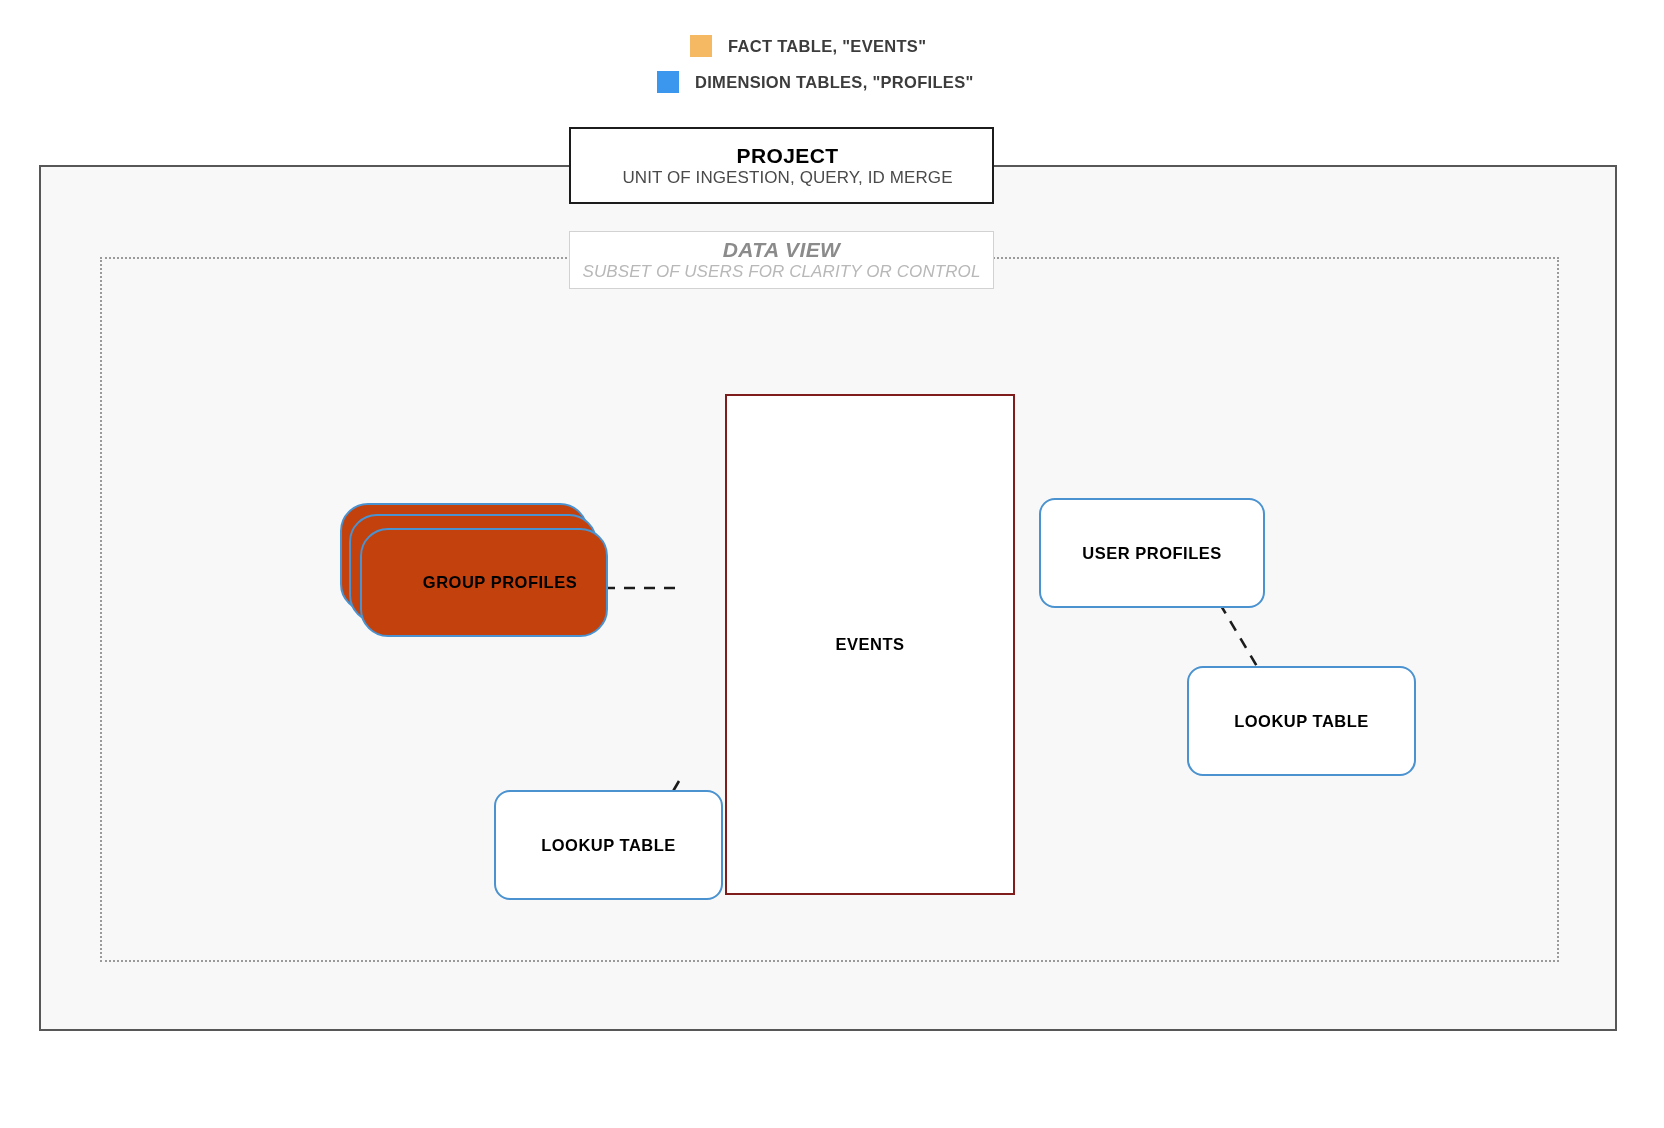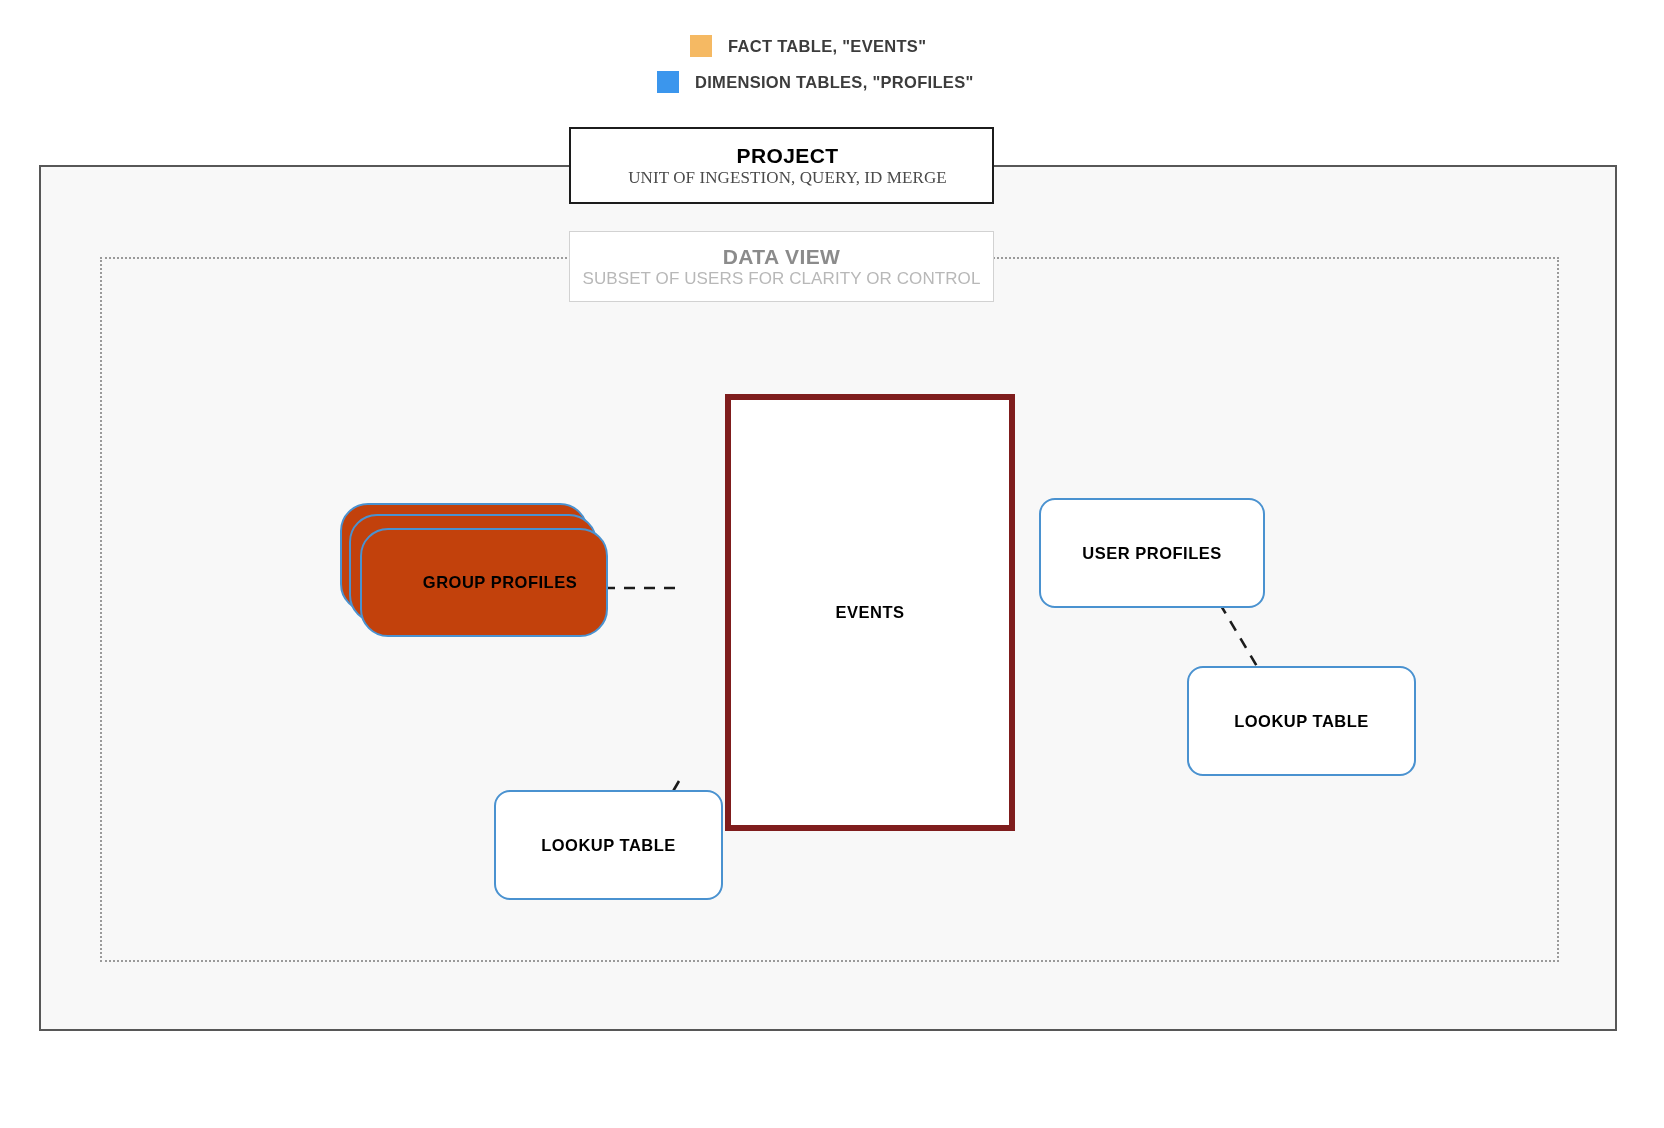--- a/index.html
+++ b/index.html
@@ -90,29 +90,29 @@
   #project-header .hb-title {
     font-size: 21px;
     font-weight: bold;
     color: #000000;
     letter-spacing: 0.4px;
   }
   #project-header .hb-sub {
     font-size: 17px;
     color: #4a4a4a;
     letter-spacing: 0.1px;
-    font-family: Liberation Serif, serif;
   }
 
   #dataview-header {
     left: 569px;
     top: 231px;
     width: 425px;
-    height: 71px;
+    height: 58px;
     border: 1.5px solid #d2d2d2;
+    font-style: italic;
   }
   #dataview-header .hb-title {
     font-size: 21px;
     font-weight: bold;
     color: #8b8b8b;
     letter-spacing: 0.4px;
   }
   #dataview-header .hb-sub {
     font-size: 17px;
     color: #b8b8b8;
@@ -136,22 +136,22 @@
     color: #000000;
     letter-spacing: 0.5px;
     white-space: nowrap;
   }
 
   
   #events-node {
     left: 681px;
     top: 394px;
     width: 290px;
-    height: 437px;
-    border: 6px solid #7f1d1d;
+    height: 501px;
+    border: 2px solid #7f1d1d;
     border-radius: 0;
   }
 
   
   .dim-node {
     border: 2.2px solid #4a92d0;
     border-radius: 16px;
   }
 
   

